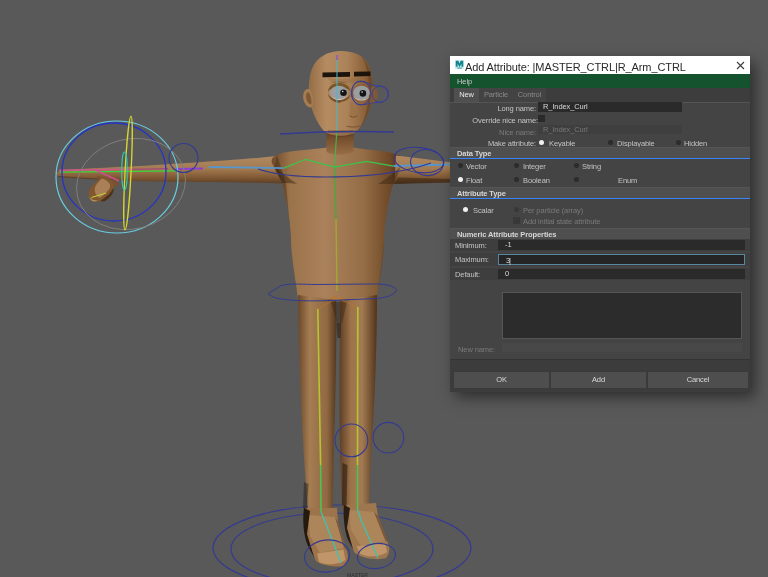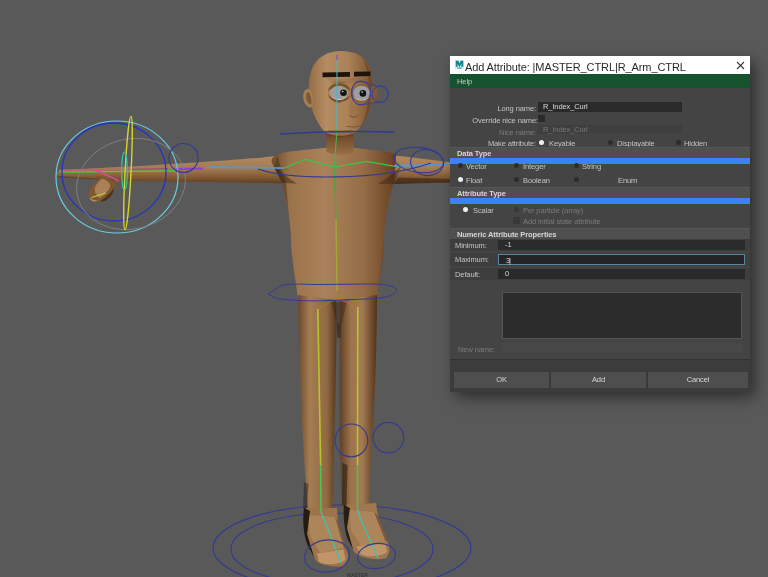--- a/index.html
+++ b/index.html
@@ -20,21 +20,21 @@
   .tab{top:0;height:14px;line-height:14px;text-align:center;}
   #tab1{left:4px;width:25px;background:#4f4f4f;color:#e8e8e8;}
   #tab2{left:29px;width:34px;background:#434343;color:#8a8a8a;}
   #tab3{left:63px;width:33px;background:#434343;color:#8a8a8a;}
   #body1{left:0;top:47px;width:300px;height:288px;background:#444444;}
   .lbl{color:#c4c4c4;white-space:nowrap;text-align:center;}
   .lblr{text-align:right;}
   .dis{color:#7a7a7a;}
   .fld{background:#2a2a2a;color:#d8d8d8;white-space:nowrap;}
   .hdr{left:0;width:300px;height:10px;background:#4f4f4f;color:#d6d6d6;font-weight:bold;
-       border-top:1px solid #555;border-bottom:6px solid #3b82f6;}
+       border-top:1px solid #555;border-bottom:1px solid #3b82f6;}
   .hdr span{position:absolute;left:7px;top:0.5px;font-size:7.5px;}
   .radio{width:5px;height:5px;border-radius:50%;background:#2c2c2c;}
   .radio.on{background:#f0f0f0;}
   .radio.dis2{background:#383838;}
   .chk{width:7px;height:7px;background:#2a2a2a;}
   .btn{top:268px;height:16px;background:#4e4e4e;border:1px solid #3a3a3a;
        text-align:center;line-height:15px;color:#d8d8d8;}
 </style>
 </head>
 <body>
@@ -234,20 +234,25 @@
         <path d="M2,2 h7 l3,7 3,-7 h7 v16 h-5 v-8 l-5,9 -5,-9 v8 H2 Z" fill="#11858d"></path>
         <rect x="6" y="20" width="12" height="3" fill="#2aa7ad"></rect>
       </svg>
   <div class="abs" id="titletxt">Add Attribute: |MASTER_CTRL|R_Arm_CTRL</div>
   <svg class="abs" id="closex" width="9" height="9" viewBox="0 0 9 9">
         <path d="M1,1 L8,8 M8,1 L1,8" stroke="#3c3c3c" stroke-width="1.1"></path>
       </svg>
   <div class="abs" id="helpbar">
         <div class="abs" id="helptxt">Help</div>
       </div>
+  <div class="abs" id="tabbar">
+    <div class="abs tab" id="tab1">New</div>
+    <div class="abs tab" id="tab2">Particle</div>
+    <div class="abs tab" id="tab3">Control</div>
+  </div>
   <div class="abs" id="body1"></div>
 
   <div class="abs lbl lblr" style="left:6px;top:48px;width:80px;">Long name:</div>
   <div class="abs fld" style="left:88px;top:46px;width:139px;height:9px;padding:0.5px 0 0 5px;line-height:8.5px;">R_Index_Curl</div>
 
   <div class="abs lbl lblr" style="left:8px;top:60px;width:80px;">Override nice name:</div>
   <div class="abs chk" style="left:88px;top:59px;"></div>
 
   <div class="abs lbl lblr dis" style="left:6px;top:71.5px;width:80px;">Nice name:</div>
   <div class="abs" style="left:88px;top:69px;width:139px;height:9px;background:#3f3f3f;color:#777;padding-left:5px;line-height:9px;">R_Index_Curl</div>

